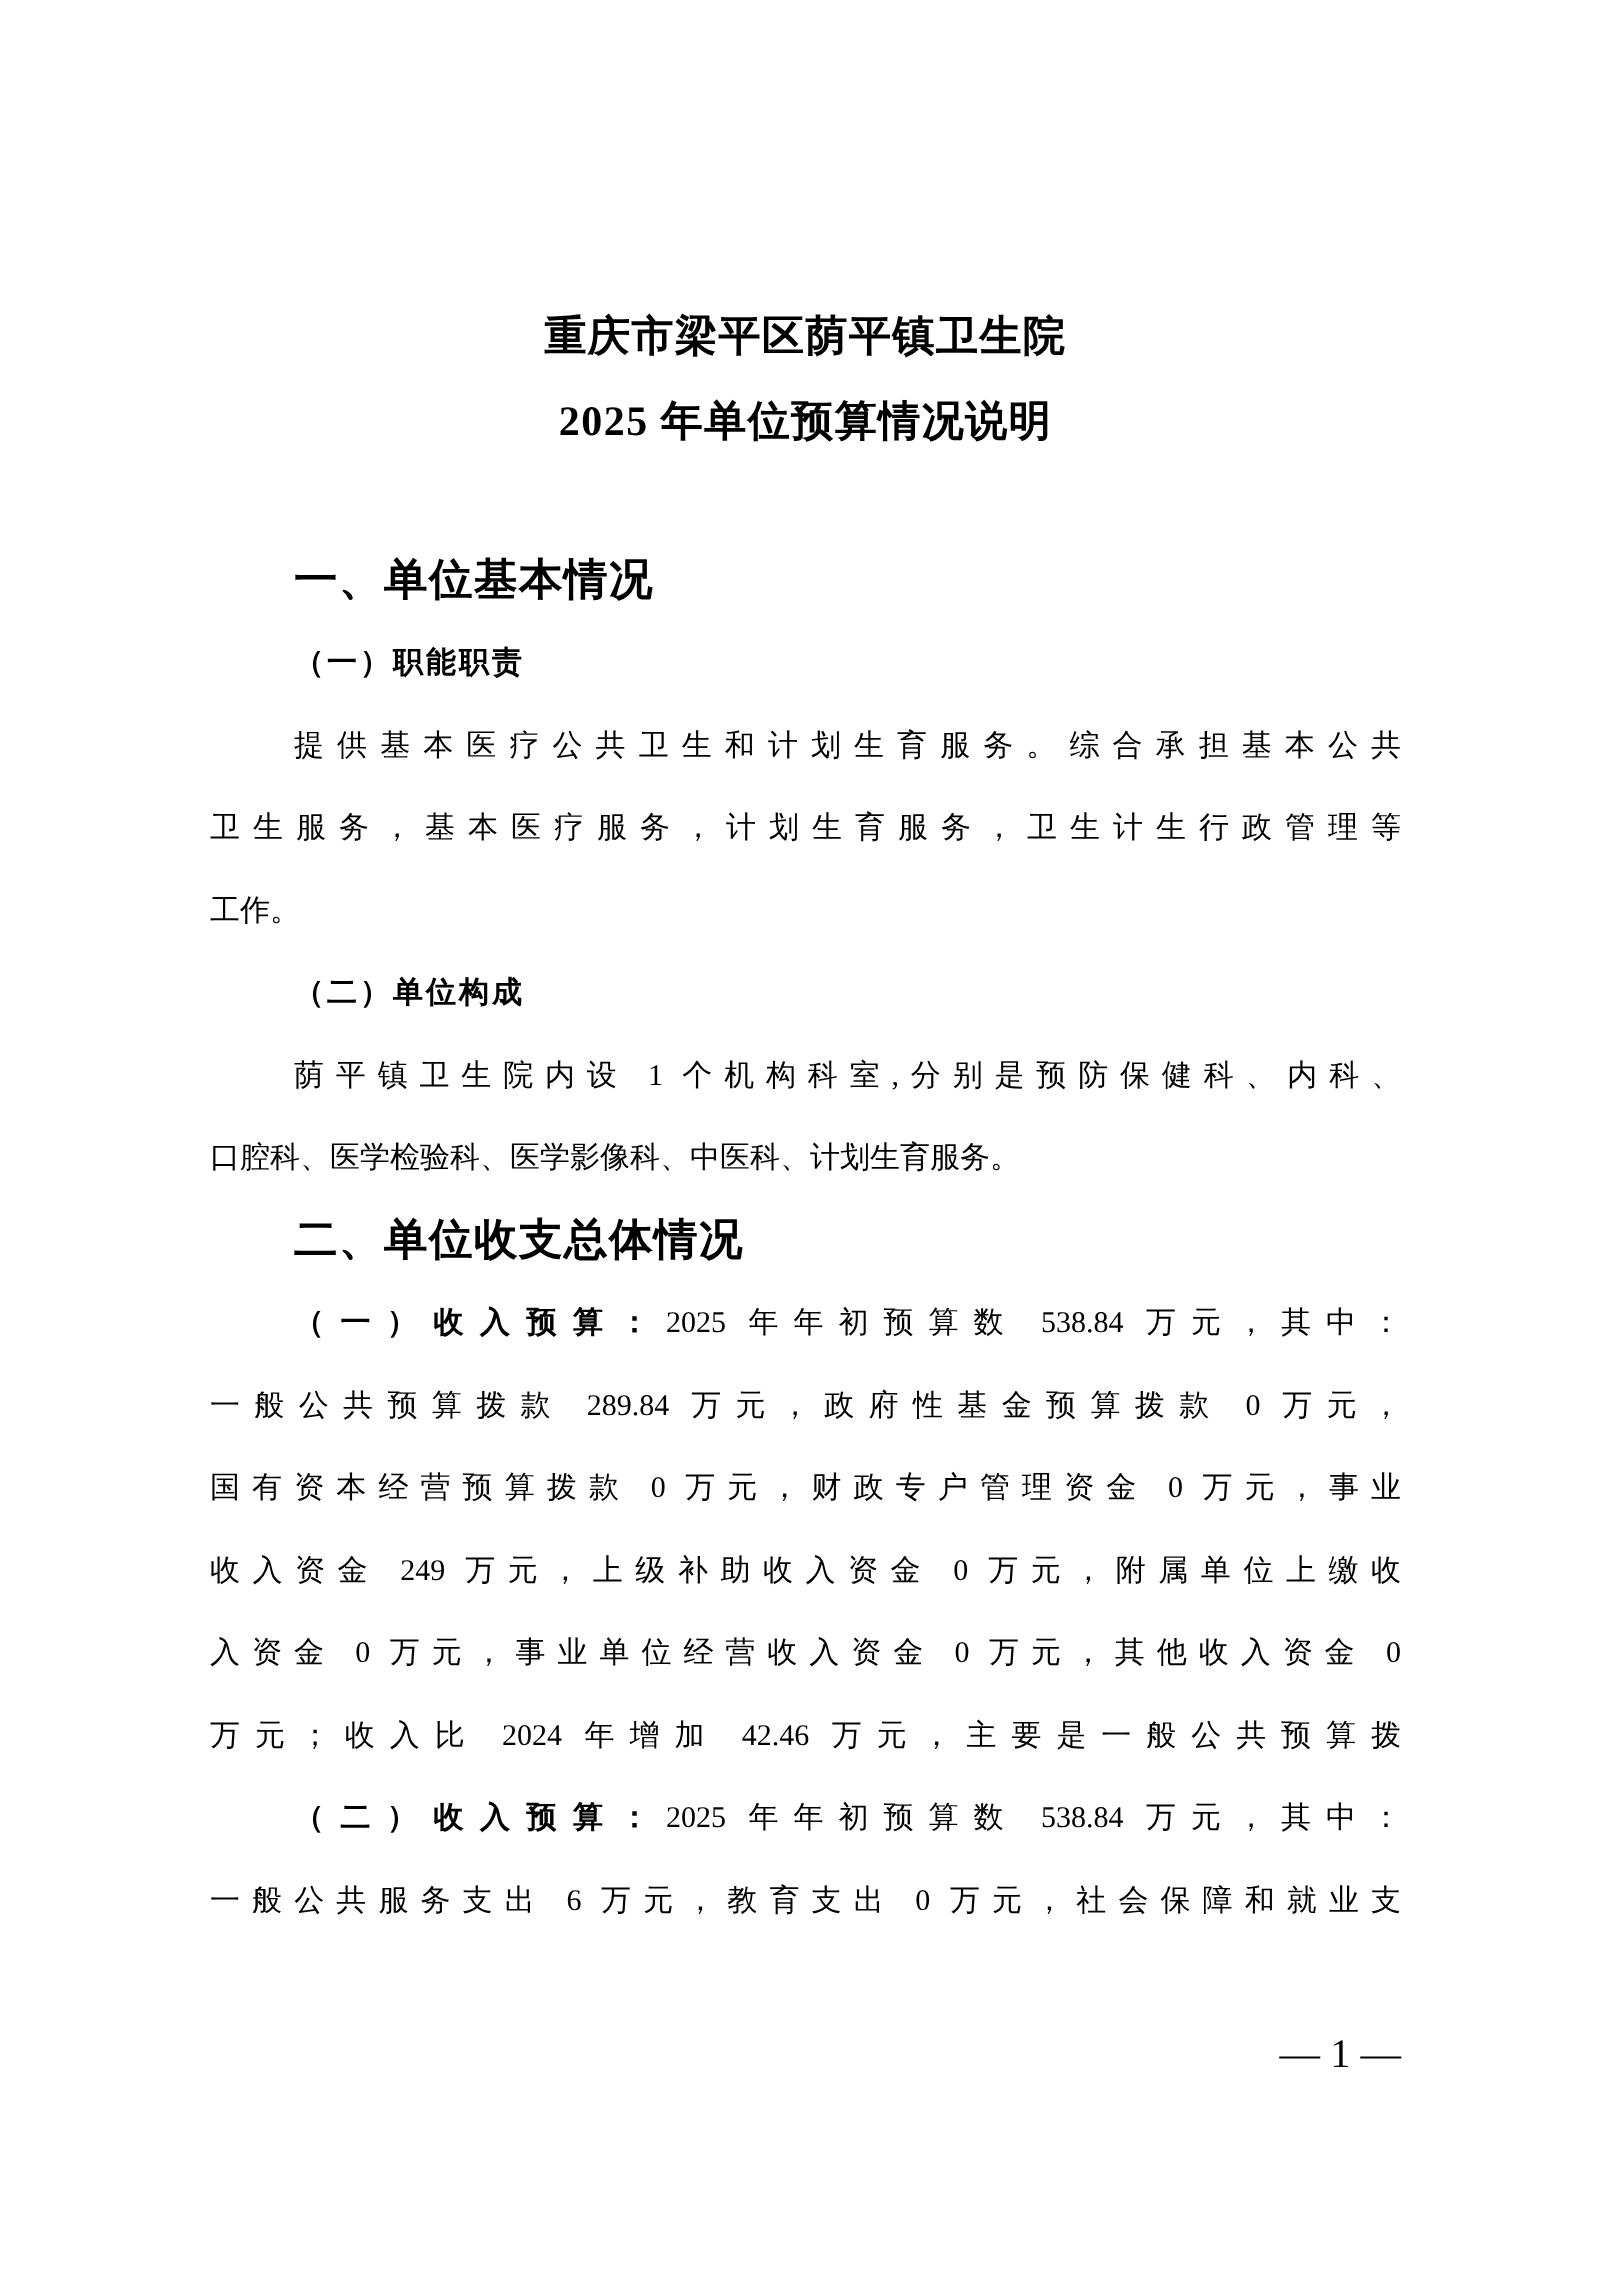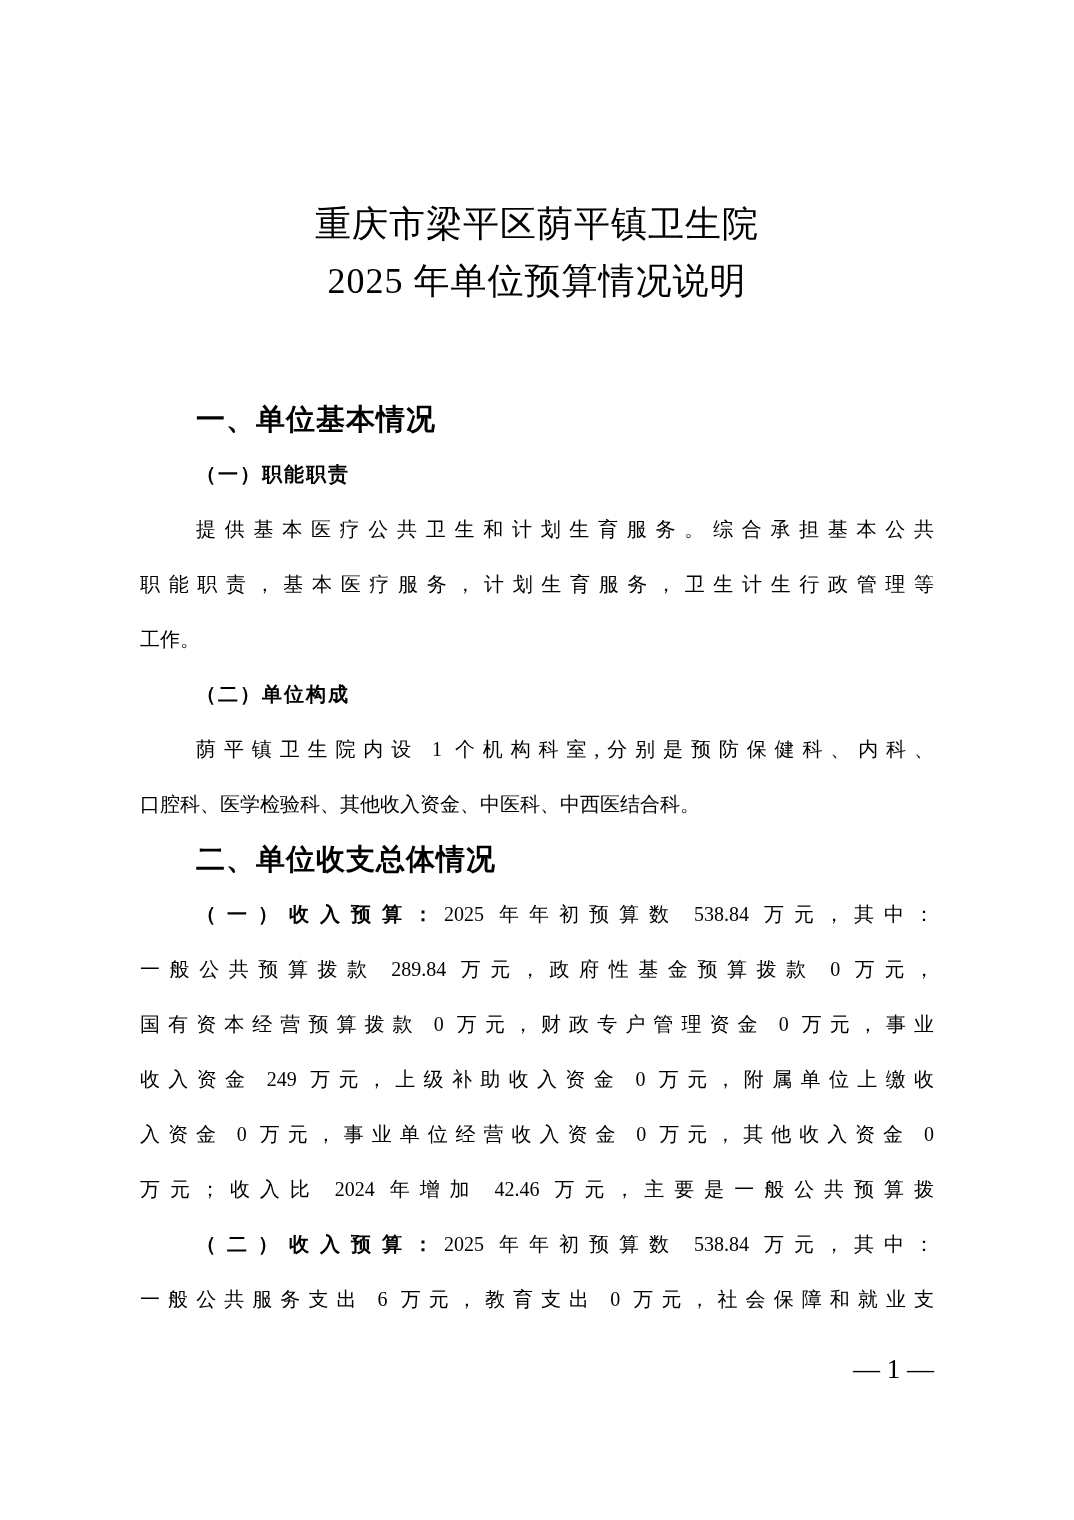--- a/index.html
+++ b/index.html
@@ -16,28 +16,28 @@
     overflow: hidden;
     font-family: "Liberation Serif", "DejaVu Serif", serif;
   }
   .doc-title {
     position: absolute;
     top: 196px;
     left: 0;
     right: 0;
     text-align: center;
     font-family: "Liberation Serif", "DejaVu Serif", serif;
-    font-weight: normal;
-    font-size: 36px;
+    font-weight: bold;
+    font-size: 28px;
     line-height: 57px;
     letter-spacing: 1px;
   }
   .content {
     position: absolute;
-    top: 392px;
+    top: 360px;
     left: 140px;
     width: 794px;
   }
   .line {
     height: 55px;
     line-height: 55px;
     font-size: 20px;
     text-align: justify;
     text-justify: inter-character;
     text-align-last: left;
@@ -81,25 +81,25 @@
 <div class="page">
   <div class="doc-title">
     <div>重庆市梁平区荫平镇卫生院</div>
     <div>2025 年单位预算情况说明</div>
   </div>
 
   <div class="content" id="content">
       <div class="line s-heading ind"><span class="rest">一、单位基本情况</span></div>
       <div class="line s-subheading ind"><span class="rest">（一）职能职责</span></div>
       <div class="line s-para ind j"><span class="rest">提供基本医疗公共卫生和计划生育服务。综合承担基本公共</span></div>
-      <div class="line s-para j"><span class="rest">职能职责，基本医疗服务，计划生育服务，卫生计生行政管理等</span></div>
+      <div class="line s-para j"><span class="rest">卫生服务，基本医疗服务，计划生育服务，卫生计生行政管理等</span></div>
       <div class="line s-para"><span class="rest">工作。</span></div>
       <div class="line s-subheading ind"><span class="rest">（二）单位构成</span></div>
       <div class="line s-para ind j"><span class="rest">荫平镇卫生院内设 1 个机构科室,分别是预防保健科、内科、</span></div>
-      <div class="line s-para"><span class="rest">口腔科、医学检验科、其他收入资金、中医科、中西医结合科。</span></div>
+      <div class="line s-para"><span class="rest">口腔科、医学检验科、医学影像科、中医科、计划生育服务。</span></div>
       <div class="line s-heading ind"><span class="rest">二、单位收支总体情况</span></div>
       <div class="line s-para ind j"><span class="lead">（一）收入预算：</span><span class="rest">2025 年年初预算数 538.84 万元，其中：</span></div>
       <div class="line s-para j"><span class="rest">一般公共预算拨款 289.84 万元，政府性基金预算拨款 0 万元，</span></div>
       <div class="line s-para j"><span class="rest">国有资本经营预算拨款 0 万元，财政专户管理资金 0 万元，事业</span></div>
       <div class="line s-para j"><span class="rest">收入资金 249 万元，上级补助收入资金 0 万元，附属单位上缴收</span></div>
       <div class="line s-para j"><span class="rest">入资金 0 万元，事业单位经营收入资金 0 万元，其他收入资金 0</span></div>
       <div class="line s-para j"><span class="rest">万元；收入比 2024 年增加 42.46 万元，主要是一般公共预算拨</span></div>
       <div class="line s-para ind j"><span class="lead">（二）收入预算：</span><span class="rest">2025 年年初预算数 538.84 万元，其中：</span></div>
       <div class="line s-para j"><span class="rest">一般公共服务支出 6 万元，教育支出 0 万元，社会保障和就业支</span></div>
     </div>

